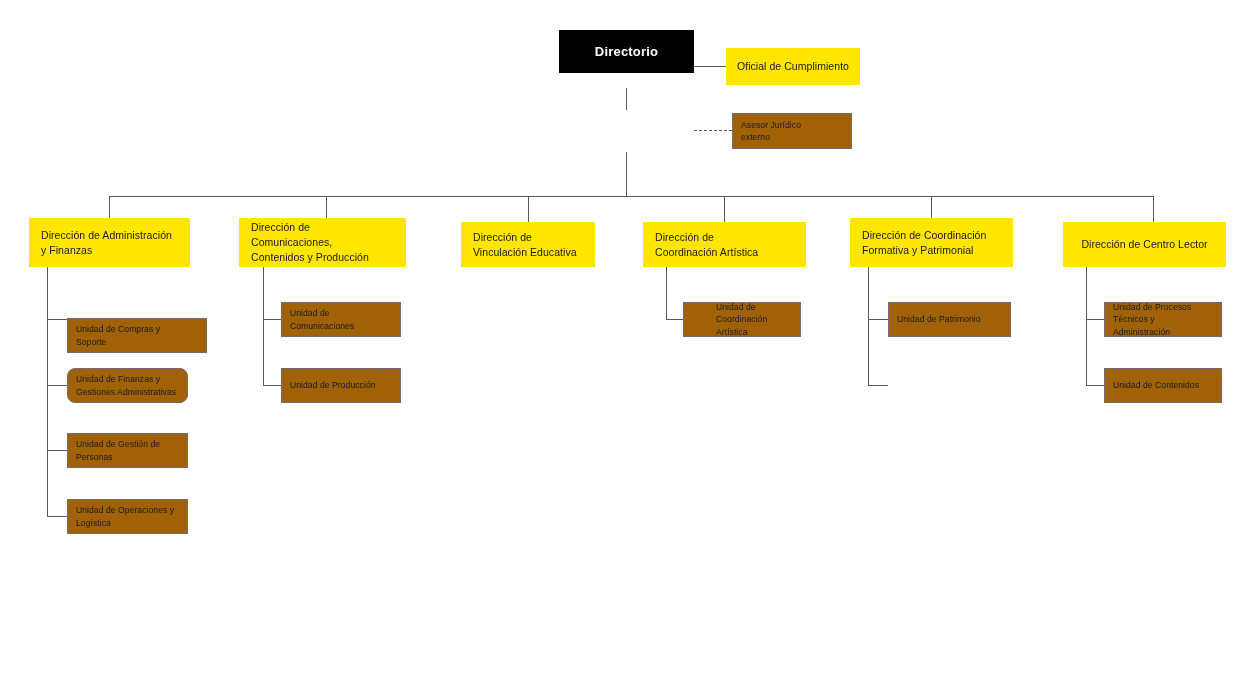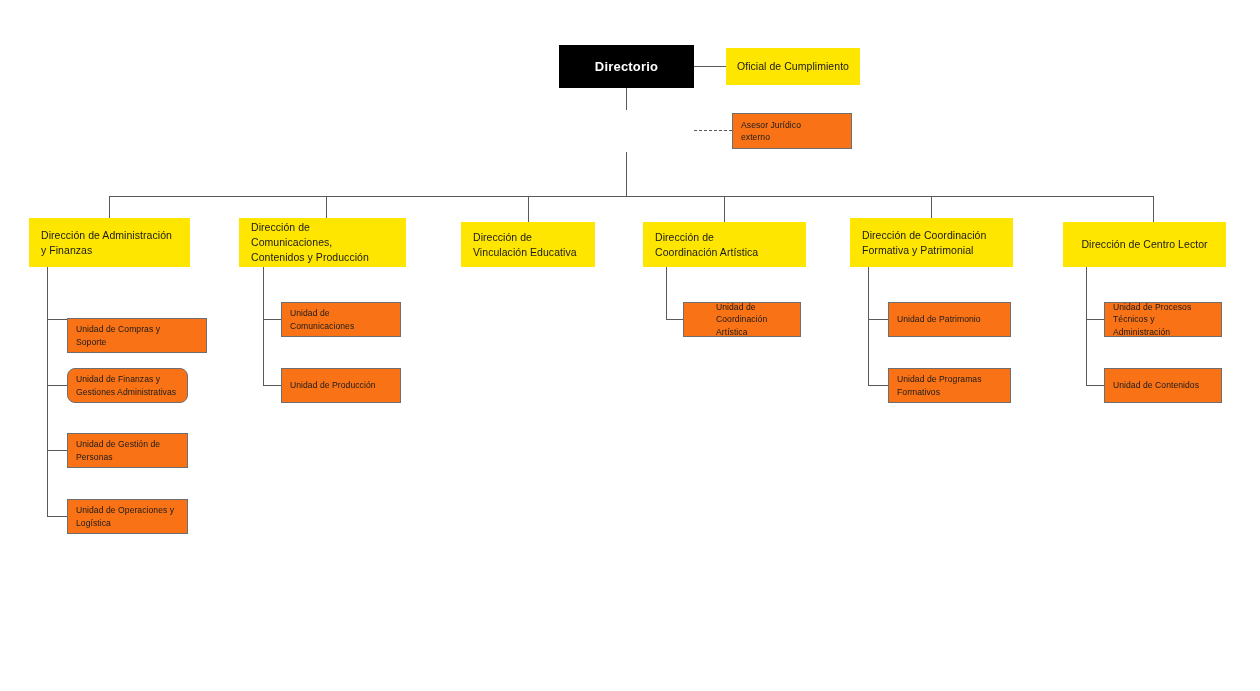--- a/index.html
+++ b/index.html
@@ -74,21 +74,21 @@
   .node.yellow.centerlabel {
     justify-content: center;
     text-align: center;
     padding: 0 8px;
   }
   .node.yellow.centerlabel .label {
     text-align: center;
   }
 
   .node.white {
-    background: #f97316;
+    background: #a16207;
     border: 1px solid #6d6e71;
     padding: 0 8px;
   }
   .node.white .label {
     font-size: 8.6px;
     line-height: 1.45;
     letter-spacing: 0.05px;
     color: #1a1a1a;
   }
 </style>
@@ -128,21 +128,21 @@
   <div class="line h" style="left:666px; top:319px; width:17px;"></div>
 
   <div class="line v" style="left:868px; top:267px; height:118px;"></div>
   <div class="line h" style="left:868px; top:319px; width:20px;"></div>
   <div class="line h" style="left:868px; top:385px; width:20px;"></div>
 
   <div class="line v" style="left:1086px; top:267px; height:118px;"></div>
   <div class="line h" style="left:1086px; top:319px; width:18px;"></div>
   <div class="line h" style="left:1086px; top:385px; width:18px;"></div>
 
-  <div class="node black" style="left:559px; top:45px; width:135px; height:43px;">
+  <div class="node black" style="left:559px; top:30px; width:135px; height:43px;">
     <span class="label">Directorio</span>
   </div>
 
   <div class="node yellow centerlabel" style="left:726px; top:48px; width:134px; height:37px;">
     <span class="label">Oficial  de Cumplimiento</span>
   </div>
 
 
   <div class="node white" style="left:732px; top:113px; width:120px; height:36px;">
     <span class="label">Asesor Jurídico
@@ -209,24 +209,20 @@
 
   <div class="node white" style="left:683px; top:302px; width:118px; height:35px;padding-left:32px;">
     <span class="label">Unidad de Coordinación
 Artística</span>
   </div>
 
   <div class="node white" style="left:888px; top:302px; width:123px; height:35px;">
     <span class="label">Unidad de Patrimonio</span>
   </div>
 
-  <div class="node white" style="left:888px; top:368px; width:123px; height:35px;">
-    <span class="label">Unidad de Programas
-Formativos</span>
-  </div>
 
   <div class="node white" style="left:1104px; top:302px; width:118px; height:35px;">
     <span class="label">Unidad de Procesos
 Técnicos y Administración</span>
   </div>
 
   <div class="node white" style="left:1104px; top:368px; width:118px; height:35px;">
     <span class="label">Unidad de Contenidos</span>
   </div>
 

